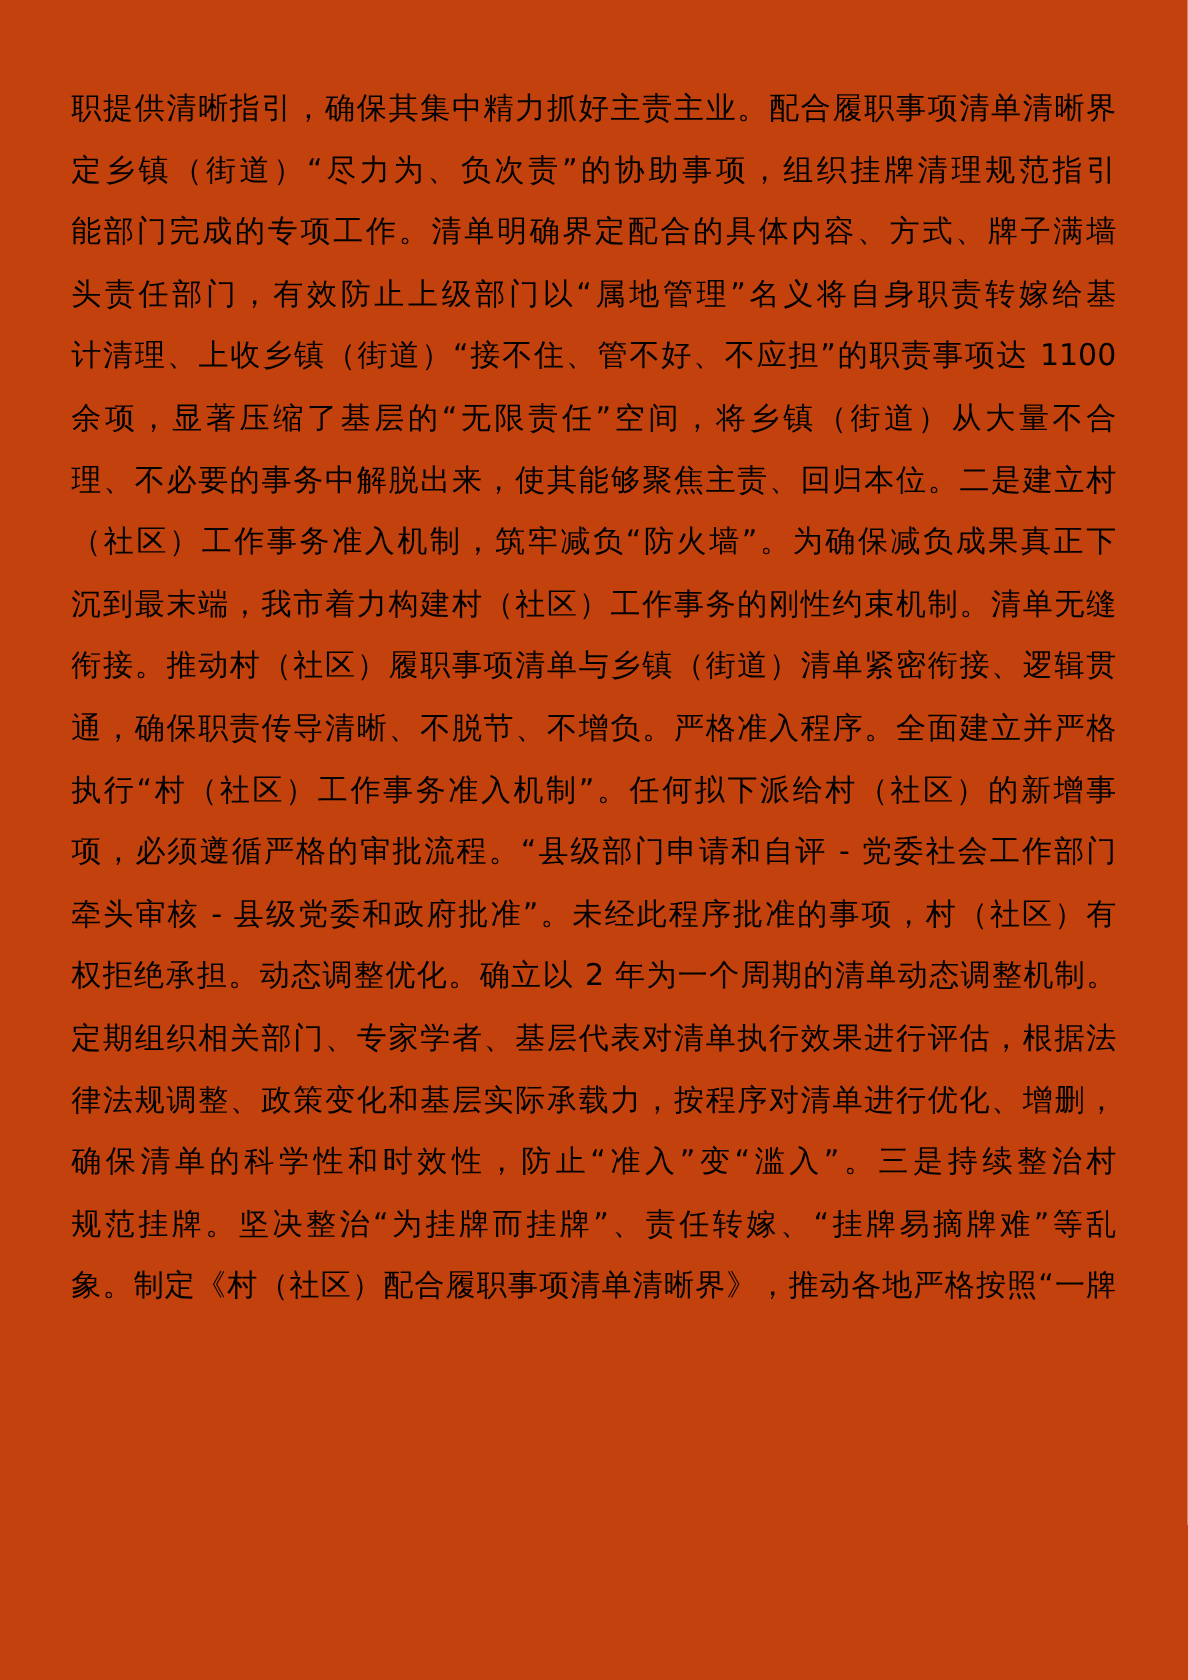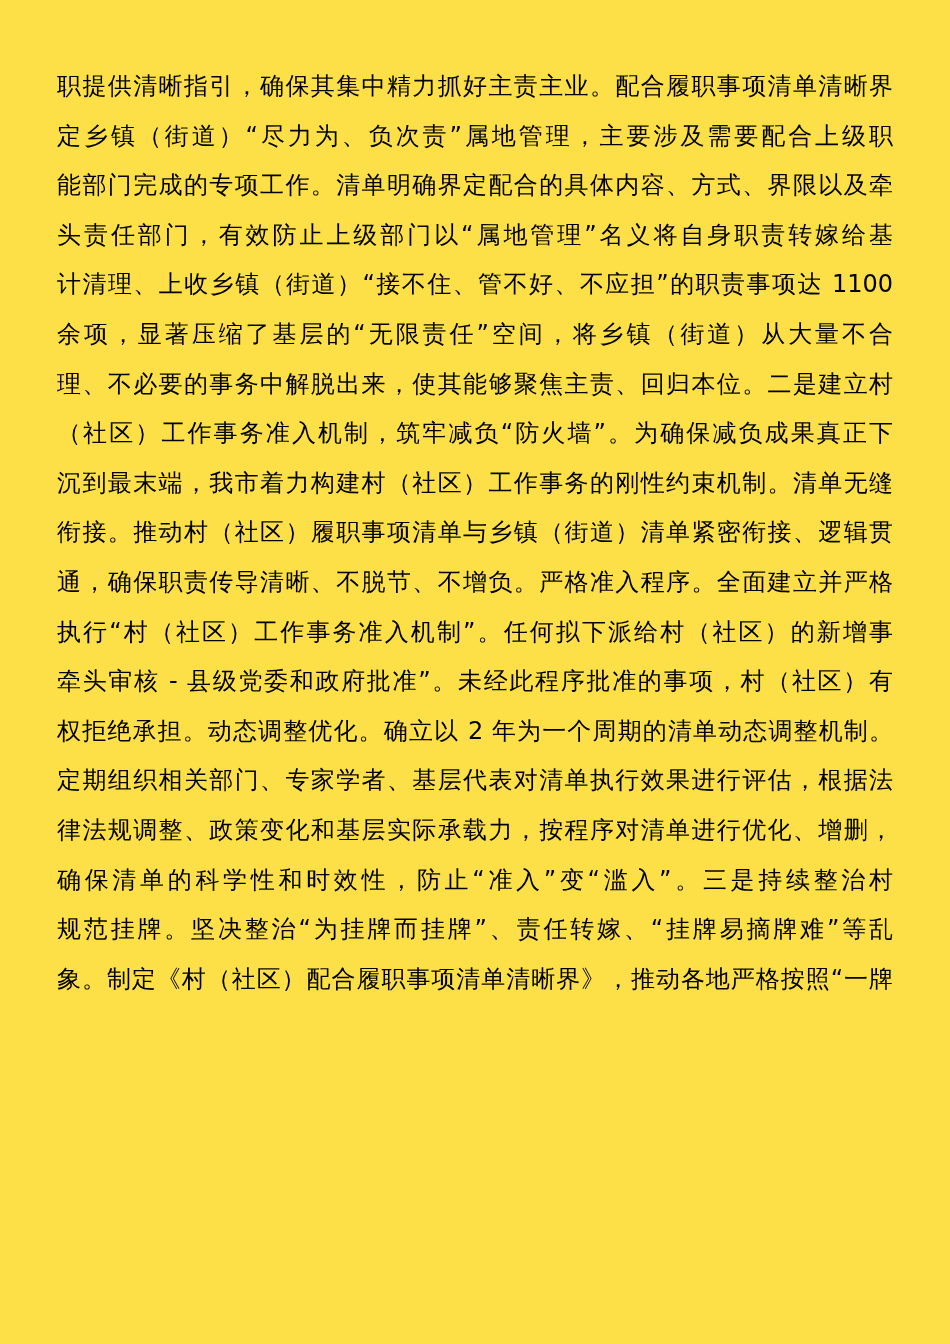--- a/index.html
+++ b/index.html
@@ -11,21 +11,21 @@
     width: 950px;
     height: 1344px;
     position: relative;
     overflow: hidden;
     font-family: "DejaVu Sans", "Liberation Sans", sans-serif;
     color: #000000;
   }
   .page {
     position: absolute;
     inset: 0;
-    background: #fde047;
+    background: #c2410c;
     padding-left: 27px;
   }
   .text-body {
     position: absolute;
     left: 57px;
     right: 57px;
     top: 62px;
   }
   .line {
     font-size: 24px;
@@ -42,31 +42,32 @@
   .line .bold {
     font-weight: 400;
   }
 </style>
 </head>
 <body>
 
 <div class="page">
   <div class="text-body">
       <div class="line"><span>职提供清晰指引，确保其集中精力抓好主责主业。配合履职事项清单清晰界</span></div>
-      <div class="line"><span>定乡镇（街道）“尽力为、负次责”属地管理，主要涉及需要配合上级职</span></div>
-      <div class="line"><span>能部门完成的专项工作。清单明确界定配合的具体内容、方式、界限以及牵</span></div>
+      <div class="line"><span>定乡镇（街道）“尽力为、负次责”的协助事项，组织挂牌清理规范指引</span></div>
+      <div class="line"><span>能部门完成的专项工作。清单明确界定配合的具体内容、方式、牌子满墙</span></div>
       <div class="line"><span>头责任部门，有效防止上级部门以“属地管理”名义将自身职责转嫁给基</span></div>
       <div class="line"><span>计清理、上收乡镇（街道）“接不住、管不好、不应担”的职责事项达 1100</span></div>
       <div class="line"><span>余项，显著压缩了基层的“无限责任”空间，将乡镇（街道）从大量不合</span></div>
       <div class="line"><span>理、不必要的事务中解脱出来，使其能够聚焦主责、回归本位。</span><span class="bold">二是</span><span>建立村</span></div>
       <div class="line"><span>（社区）工作事务准入机制，筑牢减负“防火墙”。为确保减负成果真正下</span></div>
       <div class="line"><span>沉到最末端，我市着力构建村（社区）工作事务的刚性约束机制。清单无缝</span></div>
       <div class="line"><span>衔接。推动村（社区）履职事项清单与乡镇（街道）清单紧密衔接、逻辑贯</span></div>
       <div class="line"><span>通，确保职责传导清晰、不脱节、不增负。严格准入程序。全面建立并严格</span></div>
       <div class="line"><span>执行“村（社区）工作事务准入机制”。任何拟下派给村（社区）的新增事</span></div>
+      <div class="line"><span>项，必须遵循严格的审批流程。“县级部门申请和自评 - 党委社会工作部门</span></div>
       <div class="line"><span>牵头审核 - 县级党委和政府批准”。未经此程序批准的事项，村（社区）有</span></div>
       <div class="line"><span>权拒绝承担。动态调整优化。确立以 2 年为一个周期的清单动态调整机制。</span></div>
       <div class="line"><span>定期组织相关部门、专家学者、基层代表对清单执行效果进行评估，根据法</span></div>
       <div class="line"><span>律法规调整、政策变化和基层实际承载力，按程序对清单进行优化、增删，</span></div>
       <div class="line"><span>确保清单的科学性和时效性，防止“准入”变“滥入”。</span><span class="bold">三是</span><span>持续整治村</span></div>
       <div class="line"><span>规范挂牌。坚决整治“为挂牌而挂牌”、责任转嫁、“挂牌易摘牌难”等乱</span></div>
       <div class="line"><span>象。制定《村（社区）配合履职事项清单清晰界》，推动各地严格按照“一牌</span></div>
     </div>
 </div>
 

